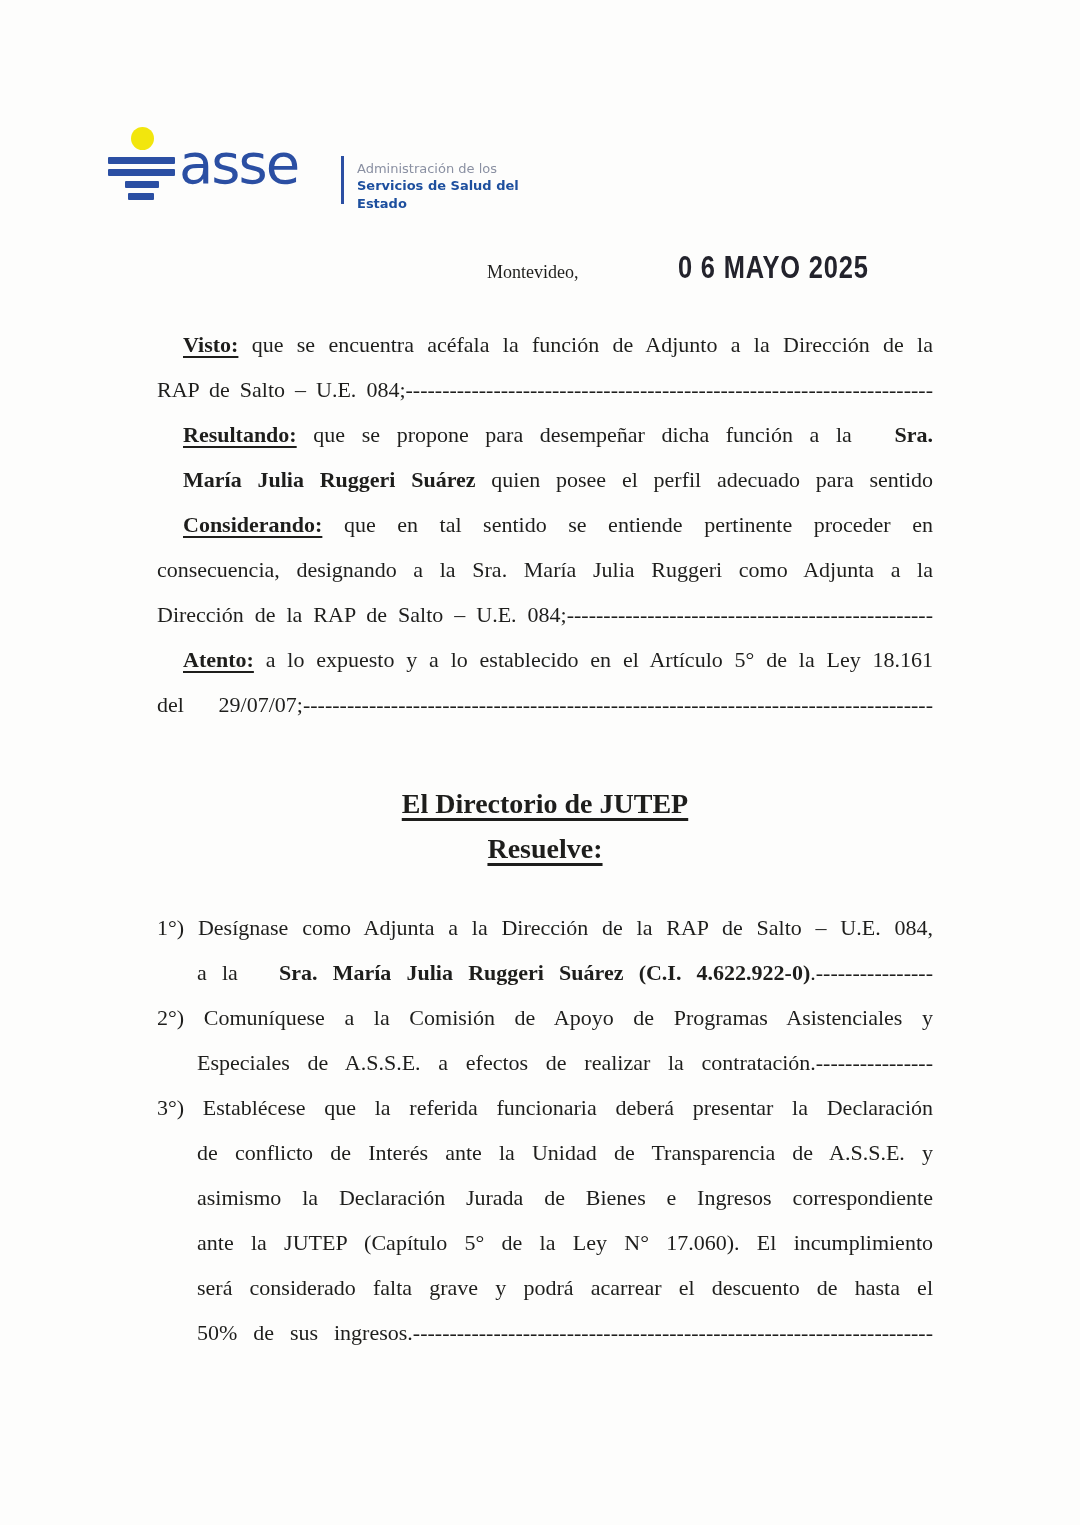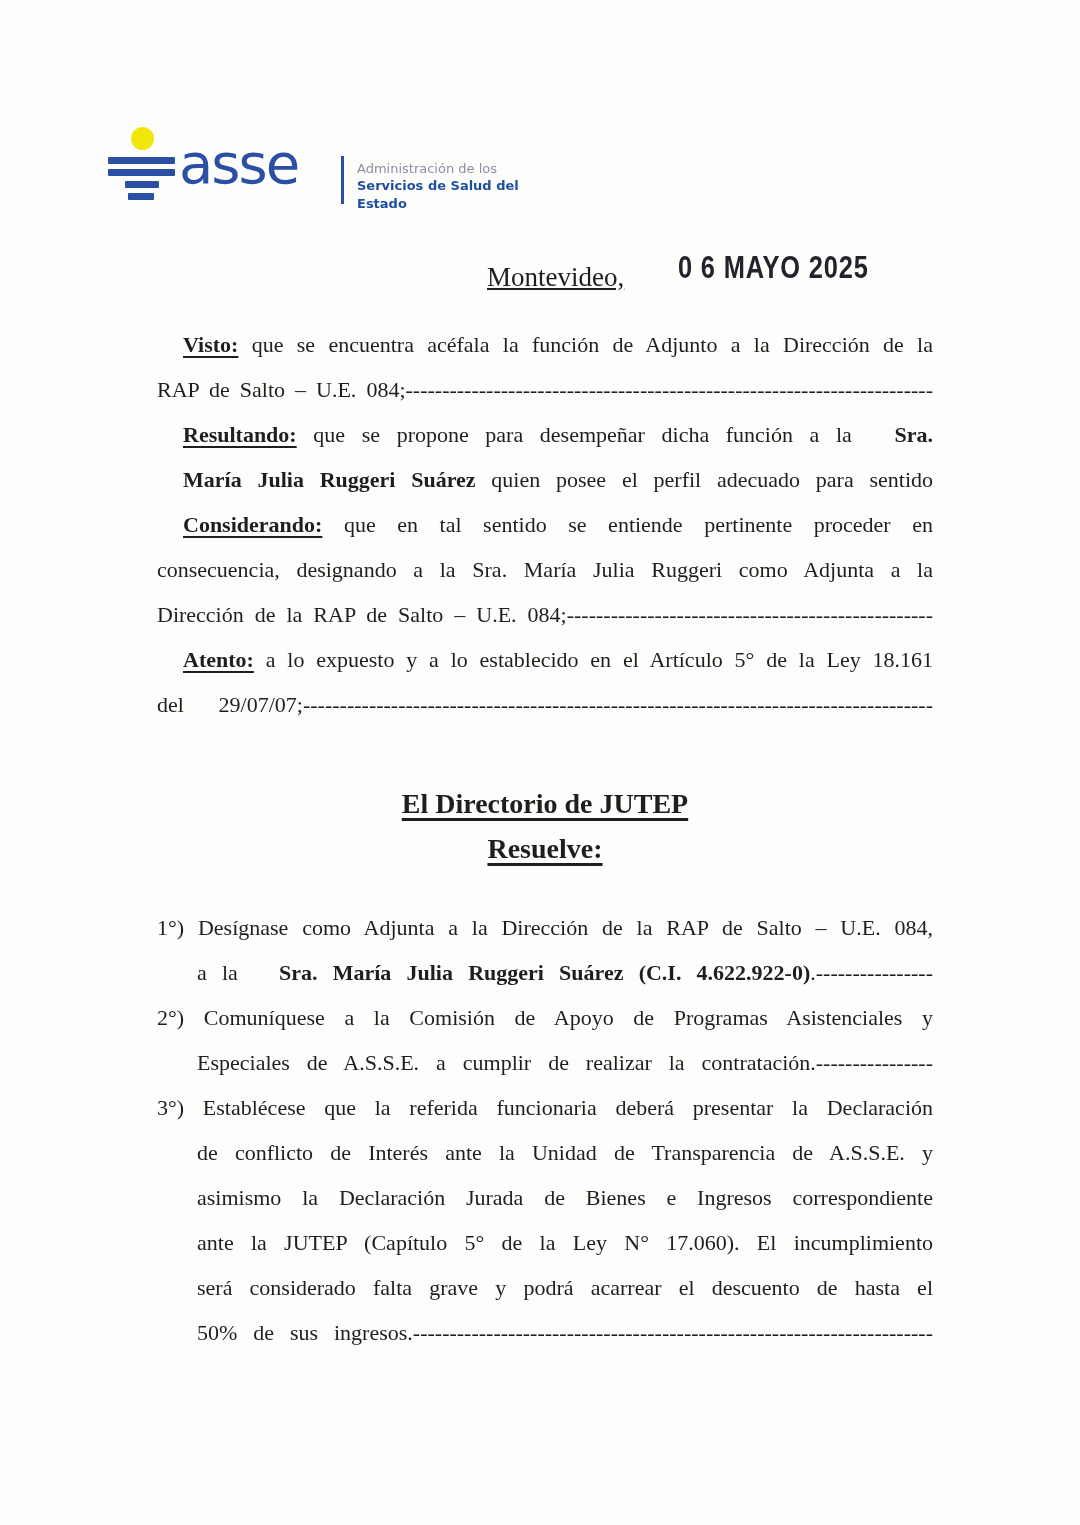--- a/index.html
+++ b/index.html
@@ -20,21 +20,21 @@
   .wordmark{
     position:absolute;left:72px;top:-4px;
     font-family:"DejaVu Sans",sans-serif;font-size:56px;line-height:95px;
     letter-spacing:-2px;
   }
   .logo-sep{position:absolute;left:234px;top:36px;width:3px;height:48px;}
   .tagline{position:absolute;left:250px;top:40px;font-family:"DejaVu Sans",sans-serif;}
   .tagline-1{font-size:13px;line-height:17px;color:#8a90a2;}
   .tagline-2{font-size:13px;line-height:18px;font-weight:bold;}
   
-  .city{position:absolute;left:487px;top:262px;font-size:27px;text-decoration:underline;}
+  .city{position:absolute;left:487px;top:262px;font-size:18px;}
   .stamp{
     position:absolute;left:678px;top:250px;
     font-family:"Liberation Sans",sans-serif;font-weight:bold;font-size:31px;
     letter-spacing:1px;color:#23232c;transform:scaleX(.82);transform-origin:left top;
     white-space:nowrap;
   }
   
   .bodytext{
     position:absolute;left:157px;top:322px;width:776px;
     font-size:22px;line-height:45px;
@@ -79,17 +79,17 @@
     <p><span class="b u">Resultando:</span><span> que se propone para desempeñar dicha función a la </span><span class="b">Sra.</span><br><span class="b">María Julia Ruggeri Suárez</span><span> quien posee el perfil adecuado para sentido</span><br></p>
     <p><span class="b u">Considerando:</span><span> que en tal sentido se entiende pertinente proceder en</span><br><span>consecuencia, designando a la Sra. María Julia Ruggeri como Adjunta a la</span><br><span>Dirección de la RAP de Salto – U.E. 084;--------------------------------------------------</span></p>
     <p><span class="b u">Atento:</span><span> a lo expuesto y a lo establecido en el Artículo 5° de la Ley 18.161</span><br><span>del 29/07/07;--------------------------------------------------------------------------------------</span></p>
 
     <div class="heading">
       <div>El Directorio de JUTEP</div>
       <div>Resuelve:</div>
     </div>
 
     <p class="res"><span>1°)</span><span><span> Desígnase como Adjunta a la Dirección de la RAP de Salto – U.E. 084,</span><br><span>a la </span><span class="b">Sra. María Julia Ruggeri Suárez (C.I. 4.622.922-0)</span><span>.----------------</span></span></p>
-    <p class="res"><span>2°)</span><span><span> Comuníquese a la Comisión de Apoyo de Programas Asistenciales y</span><br><span>Especiales de A.S.S.E. a cumplir de realizar la contratación.----------------</span></span></p>
+    <p class="res"><span>2°)</span><span><span> Comuníquese a la Comisión de Apoyo de Programas Asistenciales y</span><br><span>Especiales de A.S.S.E. a efectos de realizar la contratación.----------------</span></span></p>
     <p class="res"><span>3°)</span><span><span> Establécese que la referida funcionaria deberá presentar la Declaración</span><br><span>de conflicto de Interés ante la Unidad de Transparencia de A.S.S.E. y</span><br><span>asimismo la Declaración Jurada de Bienes e Ingresos correspondiente</span><br><span>ante la JUTEP (Capítulo 5° de la Ley N° 17.060). El incumplimiento</span><br><span>será considerado falta grave y podrá acarrear el descuento de hasta el</span><br><span>50% de sus ingresos.-----------------------------------------------------------------------</span></span></p>
   </main>
 
 </div>
 
 </body></html>

